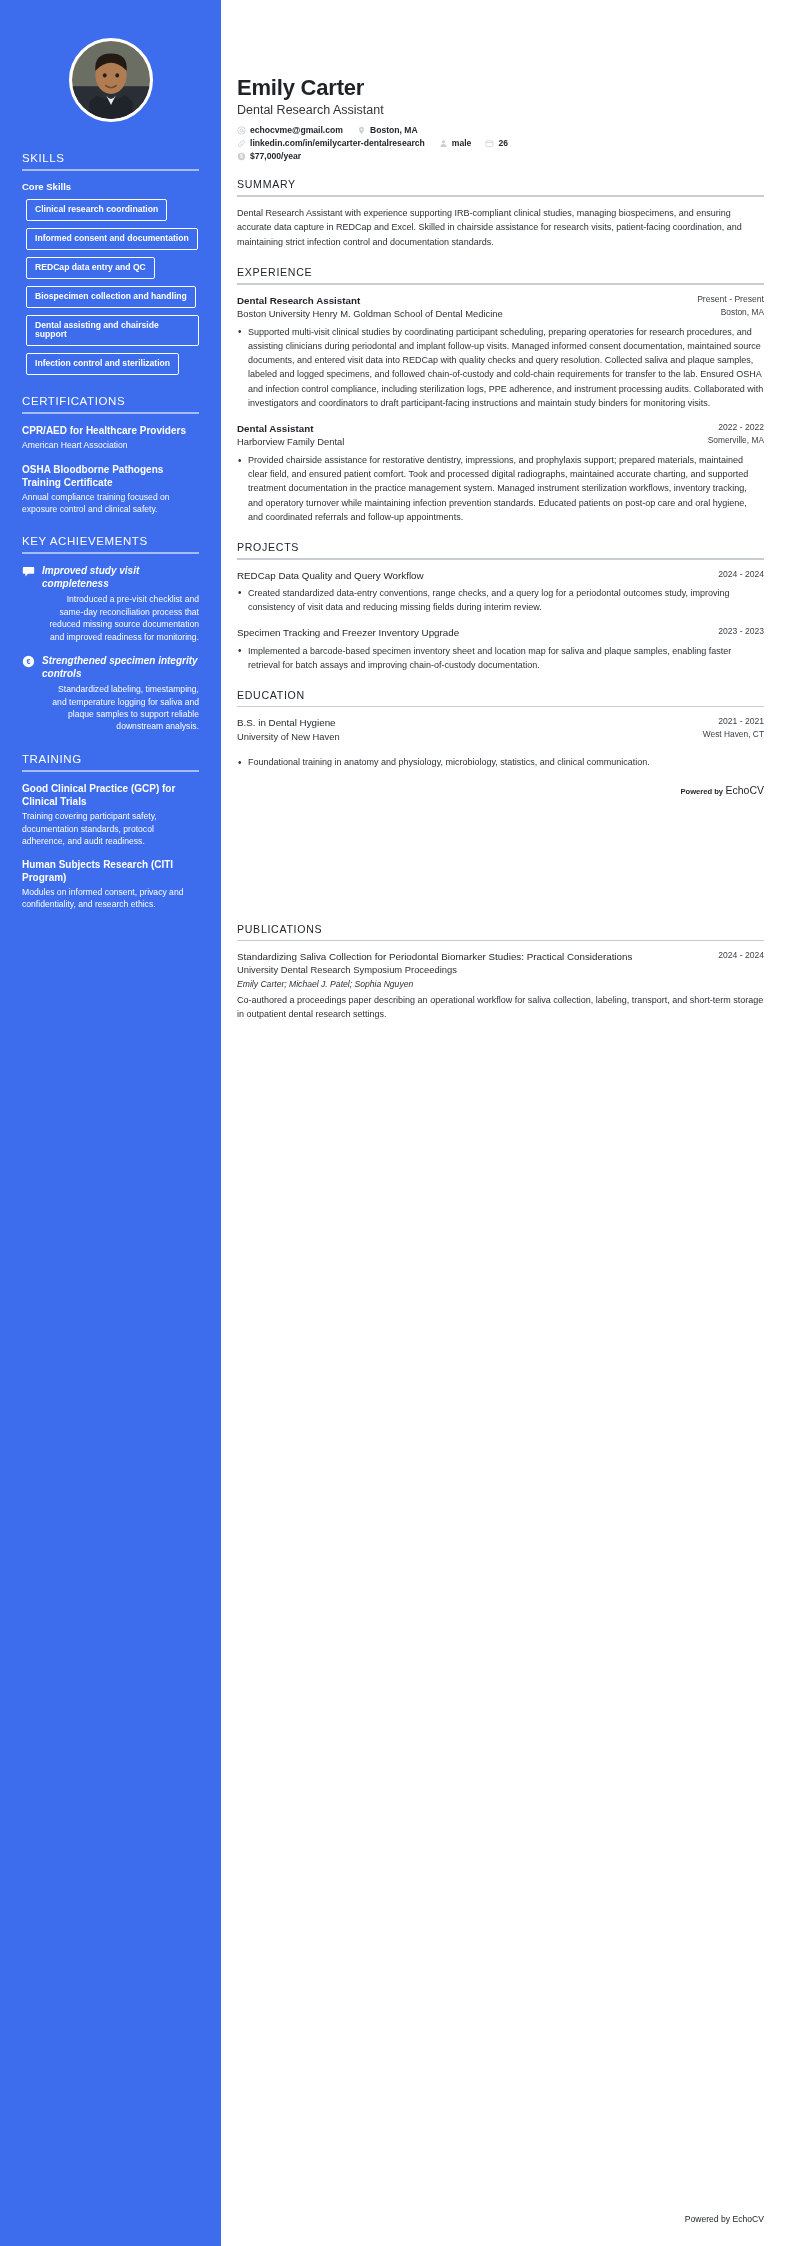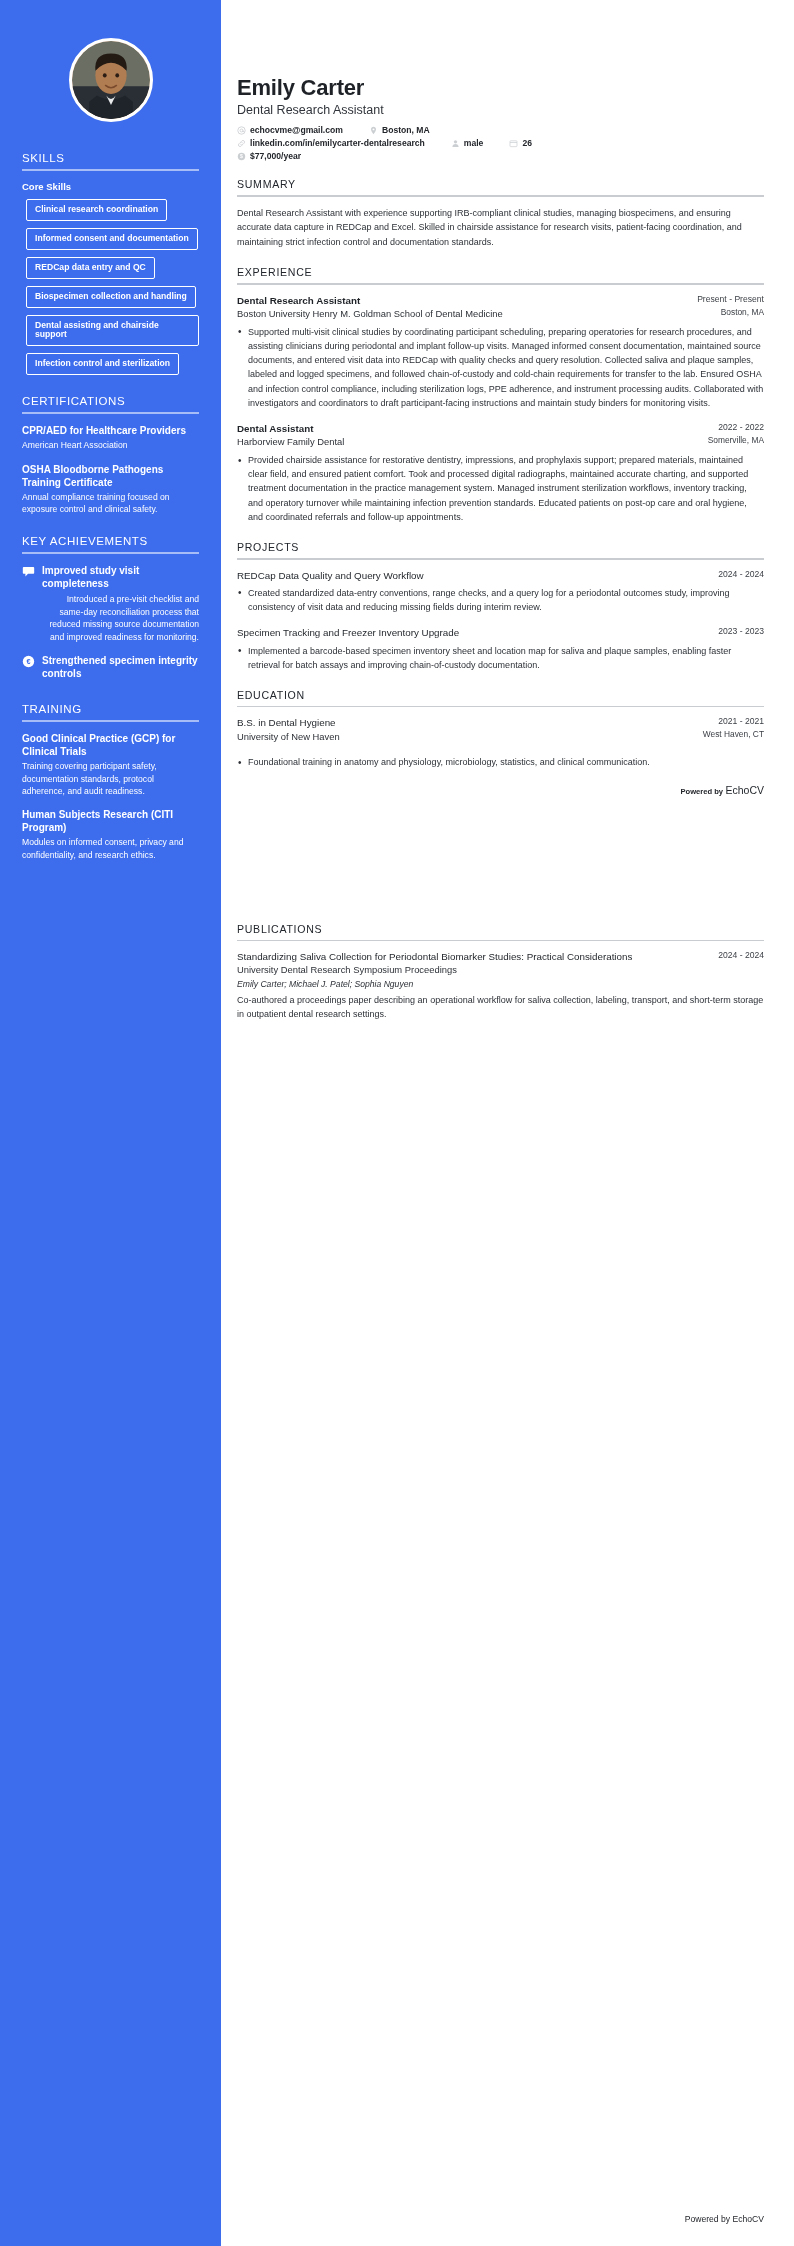--- a/index.html
+++ b/index.html
@@ -97,20 +97,21 @@
     flex: 0 0 auto;
     width: 13px; height: 13px;
     margin-top: 1px;
   }
   .ach-icon svg { display:block; width:13px; height:13px; }
   .ach-title {
     font-size: 10px;
     font-weight: 700;
     line-height: 1.3;
     margin-bottom: 3px;
+    font-style: italic;
   }
   .ach-desc {
     font-size: 8.6px;
     line-height: 1.45;
     text-align: right;
   }
 
   
   .main {
     position: absolute;
@@ -130,21 +131,21 @@
     font-size: 12.5px;
     color: #31353b;
     margin-top: 3px;
     margin-bottom: 8px;
   }
   .contact-rows { margin-bottom: 6px; }
   .contact-row {
     display: flex;
     align-items: center;
     flex-wrap: wrap;
-    gap: 4px 26px;
+    gap: 4px 14px;
     margin-bottom: 3px;
   }
   .contact-item {
     display: inline-flex;
     align-items: center;
     gap: 4px;
     font-size: 8.6px;
     font-weight: 700;
     color: #23262b;
   }
@@ -331,20 +332,21 @@
 
       <div class="ach-item">
         <span class="ach-icon">
           <svg viewBox="0 0 16 16" aria-hidden="true">
             <circle cx="8" cy="8" r="7" fill="#ffffff"></circle>
             <text x="8" y="11.4" text-anchor="middle" font-size="9" font-family="Liberation Sans, sans-serif" font-weight="700" fill="#3d6ded">€</text>
           </svg>
         </span>
         <div>
           <div class="ach-title">Strengthened specimen integrity controls</div>
+          <div class="ach-desc">Standardized labeling, timestamping, and temperature logging for saliva and plaque samples to support reliable downstream analysis.</div>
         </div>
       </div>
     </div>
 
     <div class="side-block">
       <div class="side-sec-title">TRAINING</div>
       <div class="side-rule"></div>
       <div class="train-item">
         <div class="train-title">Good Clinical Practice (GCP) for Clinical Trials</div>
         <div class="train-sub">Training covering participant safety, documentation standards, protocol adherence, and audit readiness.</div>

